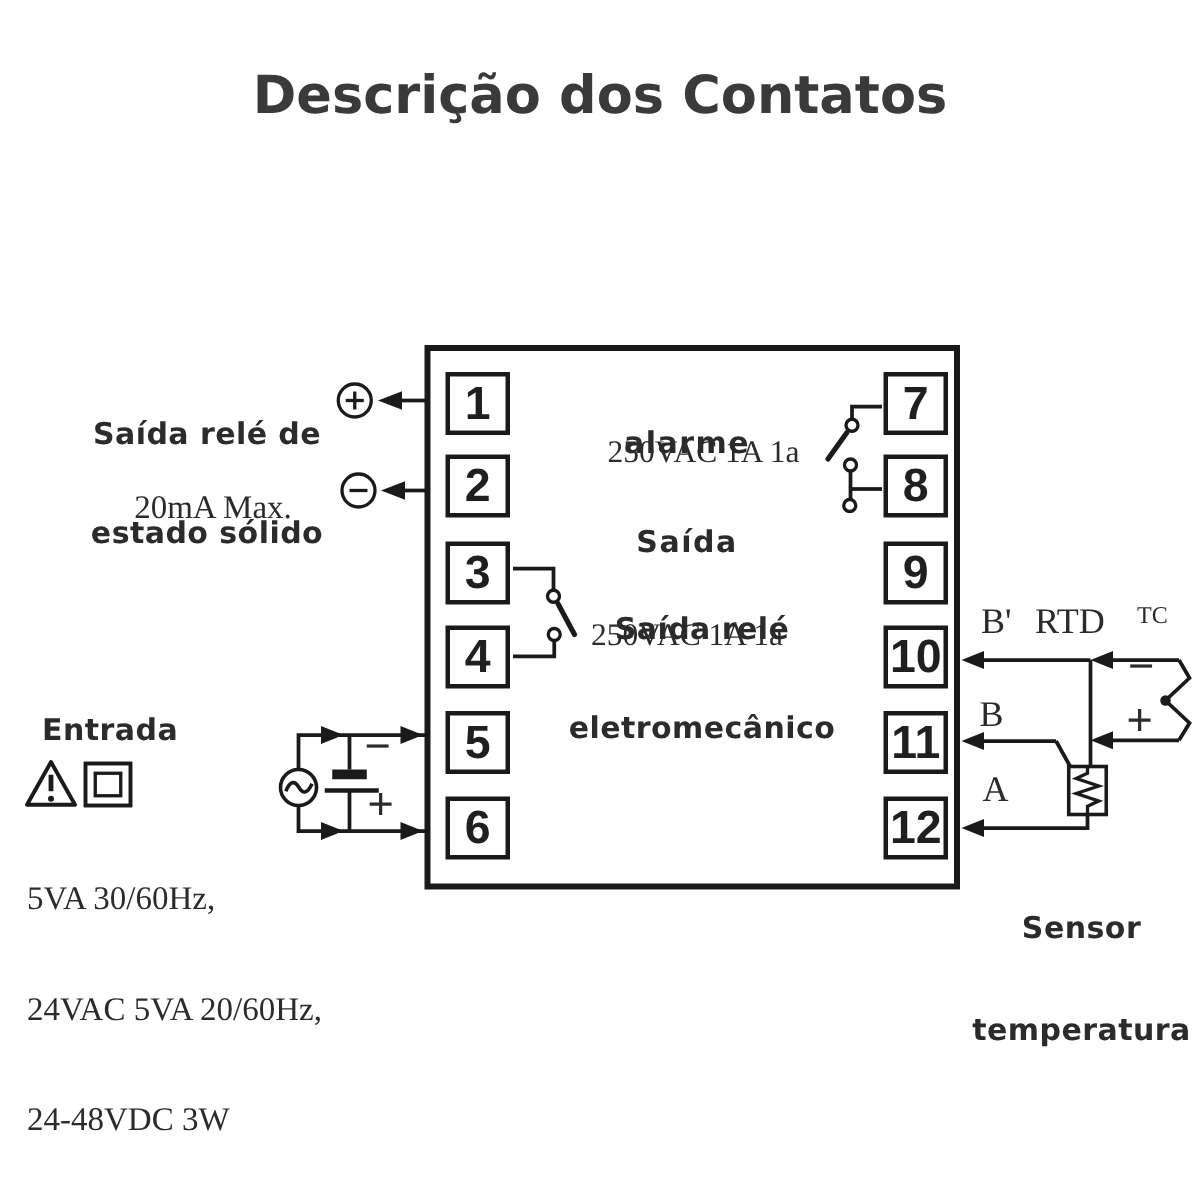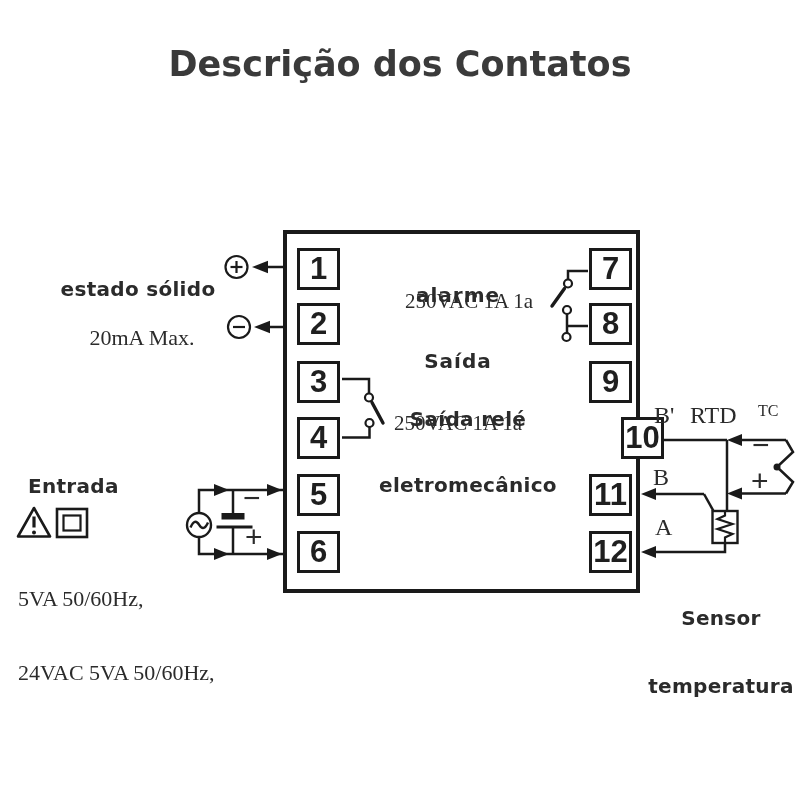--- a/index.html
+++ b/index.html
@@ -128,47 +128,49 @@
 
   <div class="term" style="left:297px;top:248px">1</div>
   <div class="term" style="left:297px;top:303px">2</div>
   <div class="term" style="left:297px;top:361px">3</div>
   <div class="term" style="left:297px;top:417px">4</div>
   <div class="term" style="left:297px;top:474px">5</div>
   <div class="term" style="left:297px;top:531px">6</div>
   <div class="term" style="left:589px;top:248px">7</div>
   <div class="term" style="left:589px;top:303px">8</div>
   <div class="term" style="left:589px;top:361px">9</div>
-  <div class="term" style="left:621px;top:417px">10</div>
+  <div class="term" style="left:589px;top:417px">10</div>
   <div class="term" style="left:589px;top:474px">11</div>
   <div class="term" style="left:589px;top:531px">12</div>
 
   <div class="lbl b ctr" style="left:38px;top:234px;width:200px;font-size:20px;line-height:22px">
+    <div>Saída relé de</div>
     <div>estado sólido</div>
   </div>
   <div class="lbl r ctr" style="left:42px;top:287px;width:200px;font-size:22px;line-height:20.5px">
     <div>20mA Max.</div>
   </div>
 
   <div class="lbl b ctr" style="left:358px;top:240px;width:200px;font-size:20px;line-height:22px;letter-spacing:1px">
     <div>alarme</div>
     <div>Saída</div>
   </div>
   <div class="lbl r ctr" style="left:369px;top:289px;width:200px;font-size:21px">250VAC 1A 1a</div>
 
   <div class="lbl b ctr" style="left:368px;top:364px;width:200px;font-size:20px;line-height:22px">
     <div>Saída relé</div>
     <div>eletromecânico</div>
   </div>
   <div class="lbl r ctr" style="left:358px;top:411px;width:200px;font-size:21px">250VAC 1A 1a</div>
 
   <div class="lbl b" style="left:28px;top:474px;font-size:20px">Entrada</div>
   <div class="lbl r" style="left:18px;top:538px;font-size:22px;line-height:24.5px">
-    <div>5VA 50/60Hz,</div>
-    <div>24VAC 5VA 50/60Hz,</div>
+    <div>5VA 30/60Hz,</div>
+    <div>24VAC 5VA 20/60Hz,</div>
+    <div>24-48VDC 3W</div>
   </div>
   <div class="sign" style="left:243px;top:483px">−</div>
   <div class="sign" style="left:245px;top:522px">+</div>
 
   <div class="lbl r" style="left:654px;top:402px;font-size:24px">B'</div>
   <div class="lbl r" style="left:690px;top:402px;font-size:24px">RTD</div>
   <div class="lbl r" style="left:758px;top:402px;font-size:16px">TC</div>
   <div class="lbl r" style="left:653px;top:464px;font-size:24px">B</div>
   <div class="lbl r" style="left:655px;top:514px;font-size:24px">A</div>
   <div class="sign" style="left:752px;top:430px">−</div>

